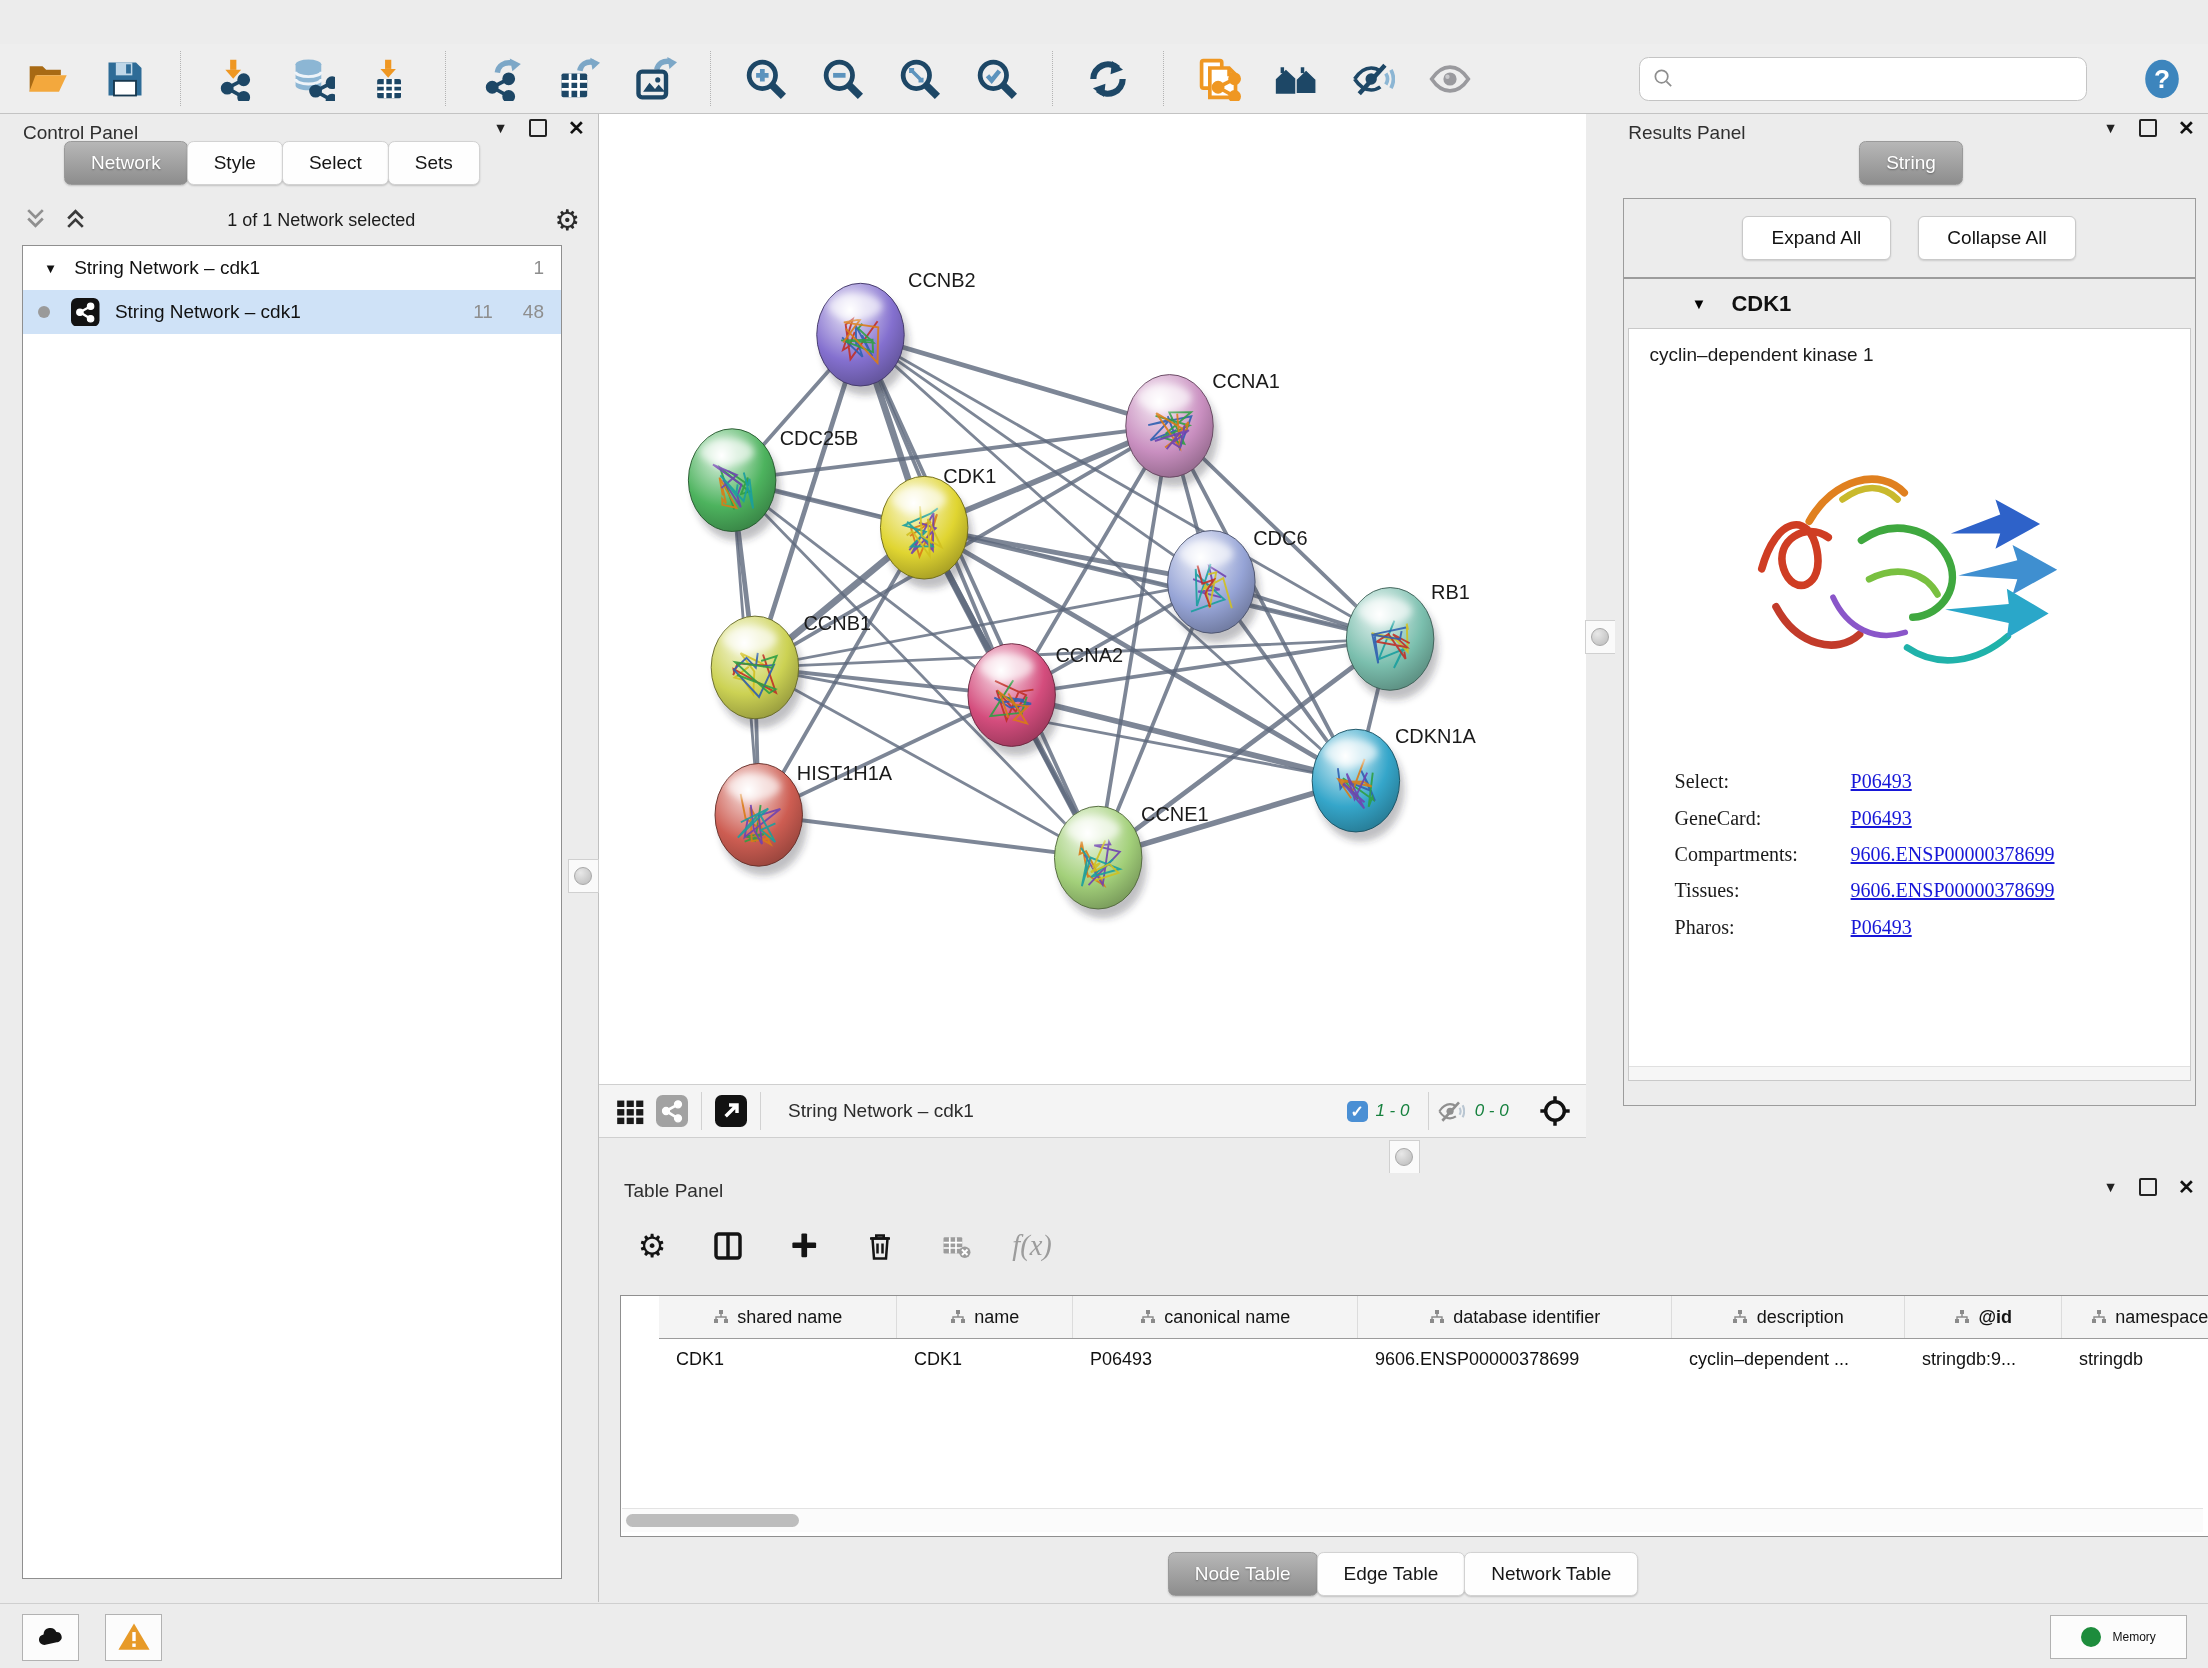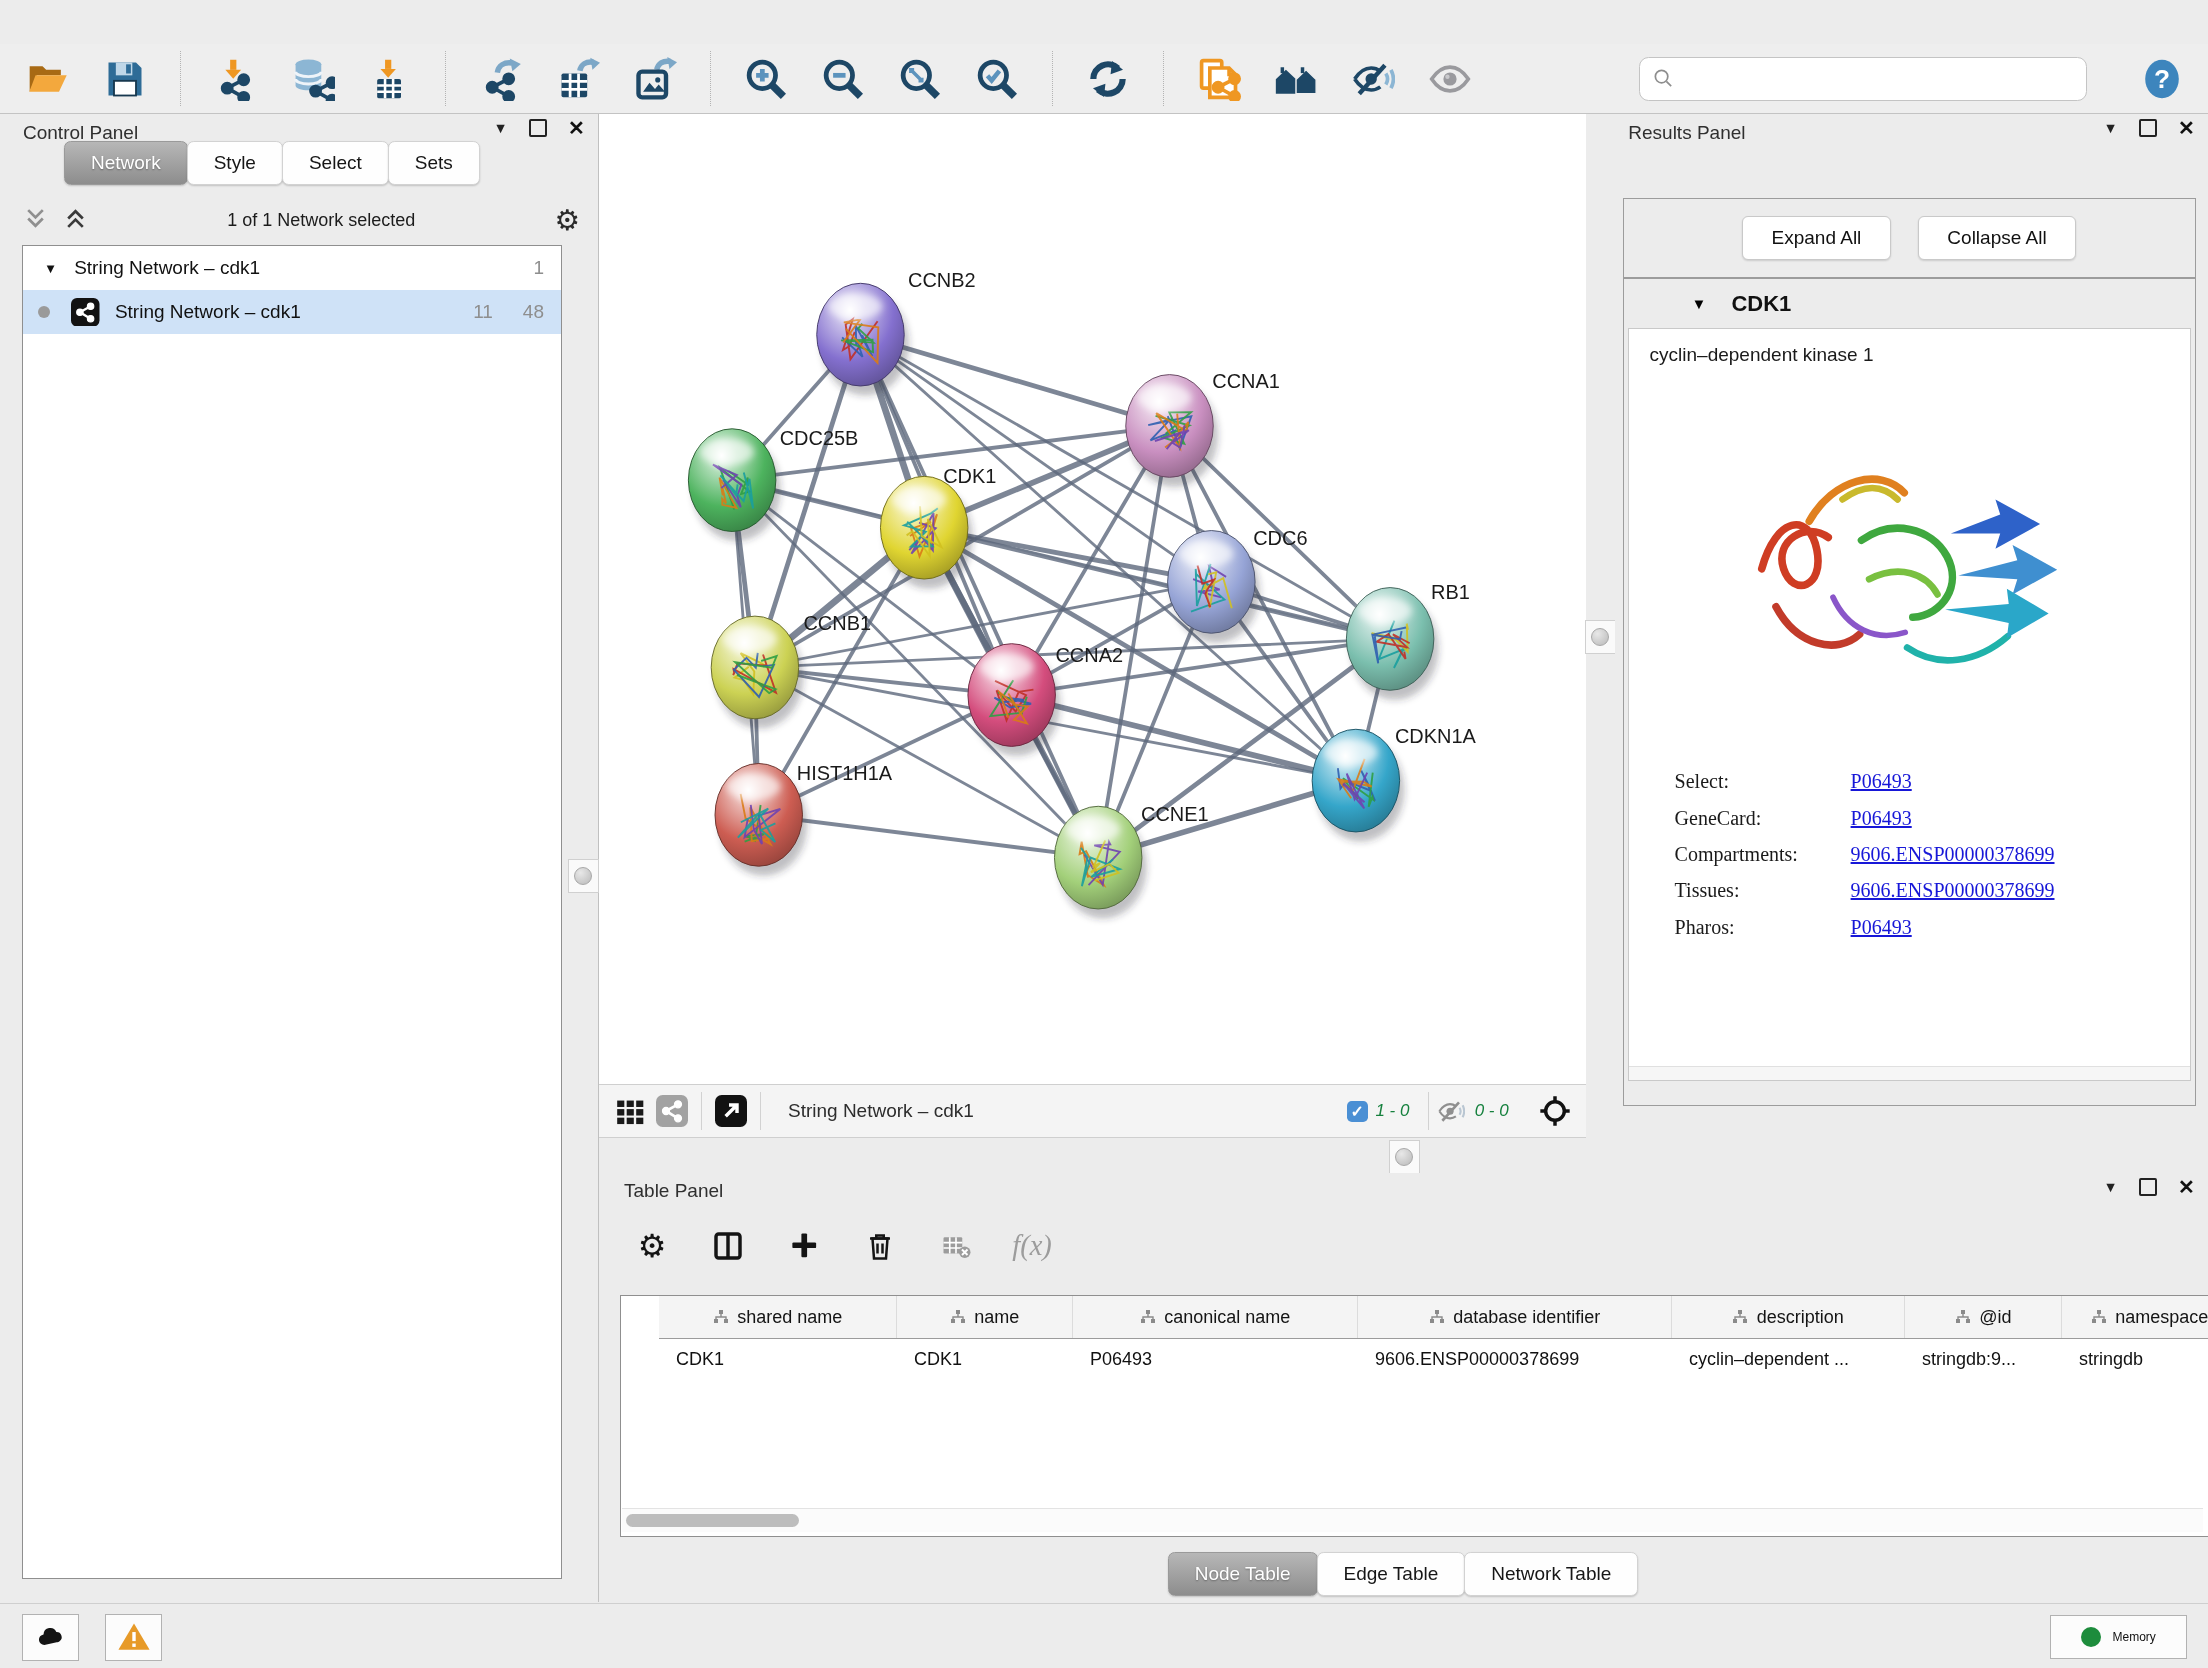--- a/index.html
+++ b/index.html
@@ -632,20 +632,23 @@
       </div>
   </div>
 
   <div class="abs results-panel">
     <div class="rp-header panel-title">Results Panel</div>
     <div class="panel-ctrls">
       <span class="pc-caret">▼</span>
       <span class="pc-float"></span>
       <span class="pc-close">✕</span>
     </div>
+    <div class="rp-tab">
+      <span class="tab active">String</span>
+    </div>
     <div class="rp-box1">
       <span class="btn">Expand All</span>
       <span class="btn">Collapse All</span>
     </div>
     <div class="rp-box2">
       <div class="rp-gene-row">
         <span class="rp-gene-caret">▼</span>
         <span class="rp-gene">CDK1</span>
       </div>
       <div class="rp-content">
@@ -774,21 +777,21 @@
           </div>
           <div class="th" style="width: 233px;">
             <svg width="16" height="16" viewBox="0 0 16 16">
               <rect x="6" y="1" width="4" height="4" fill="#8a8a8a"></rect>
               <rect x="1" y="10" width="4" height="4" fill="#8a8a8a"></rect>
               <rect x="11" y="10" width="4" height="4" fill="#8a8a8a"></rect>
               <path d="M8 5v3M3 10V8h10v2" stroke="#8a8a8a" stroke-width="1.4" fill="none"></path>
             </svg>
             <span>description</span>
           </div>
-          <div class="th" style="width: 157px;">
+          <div class="th" style="width: 157px; font-weight: bold;">
             <svg width="16" height="16" viewBox="0 0 16 16">
               <rect x="6" y="1" width="4" height="4" fill="#8a8a8a"></rect>
               <rect x="1" y="10" width="4" height="4" fill="#8a8a8a"></rect>
               <rect x="11" y="10" width="4" height="4" fill="#8a8a8a"></rect>
               <path d="M8 5v3M3 10V8h10v2" stroke="#8a8a8a" stroke-width="1.4" fill="none"></path>
             </svg>
             <span>@id</span>
           </div>
           <div class="th" style="width: 176px;">
             <svg width="16" height="16" viewBox="0 0 16 16">

